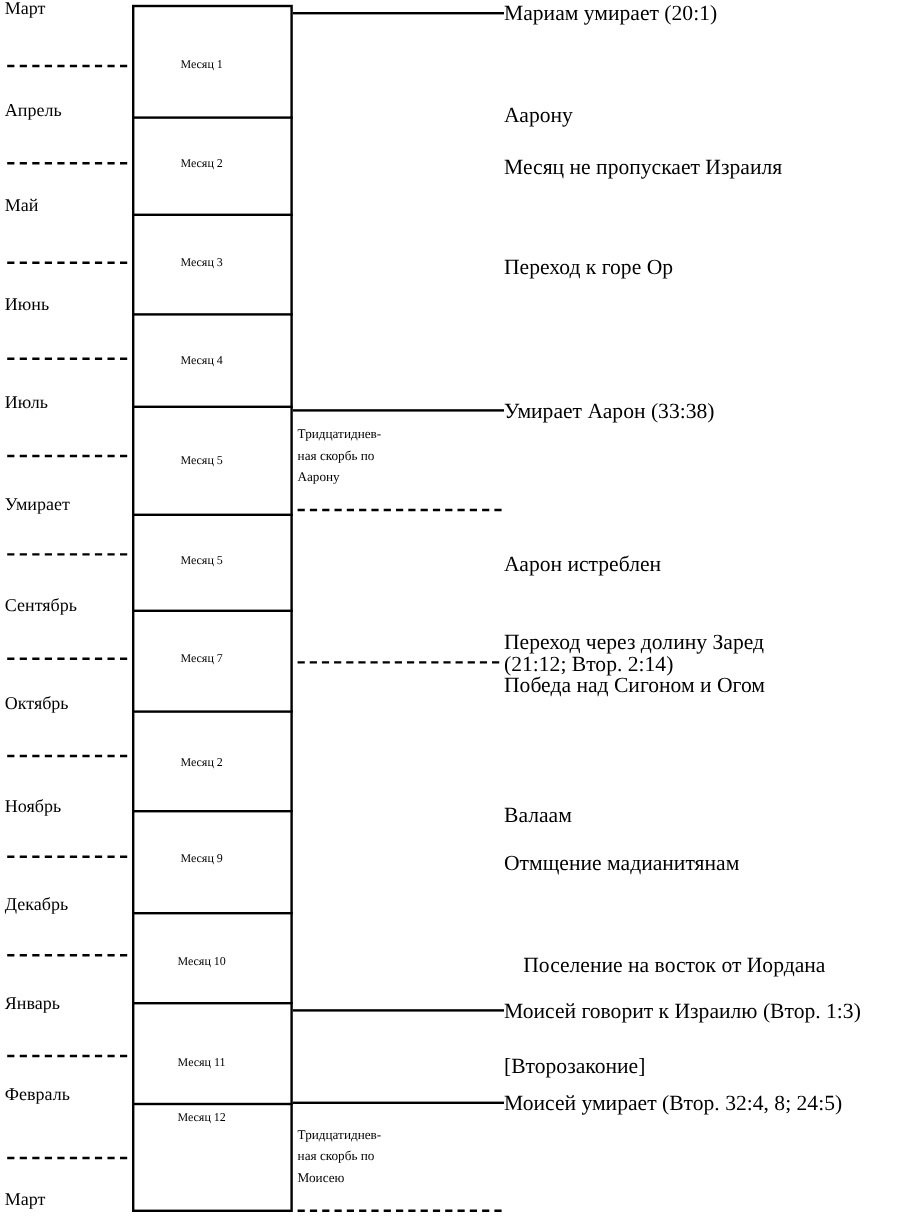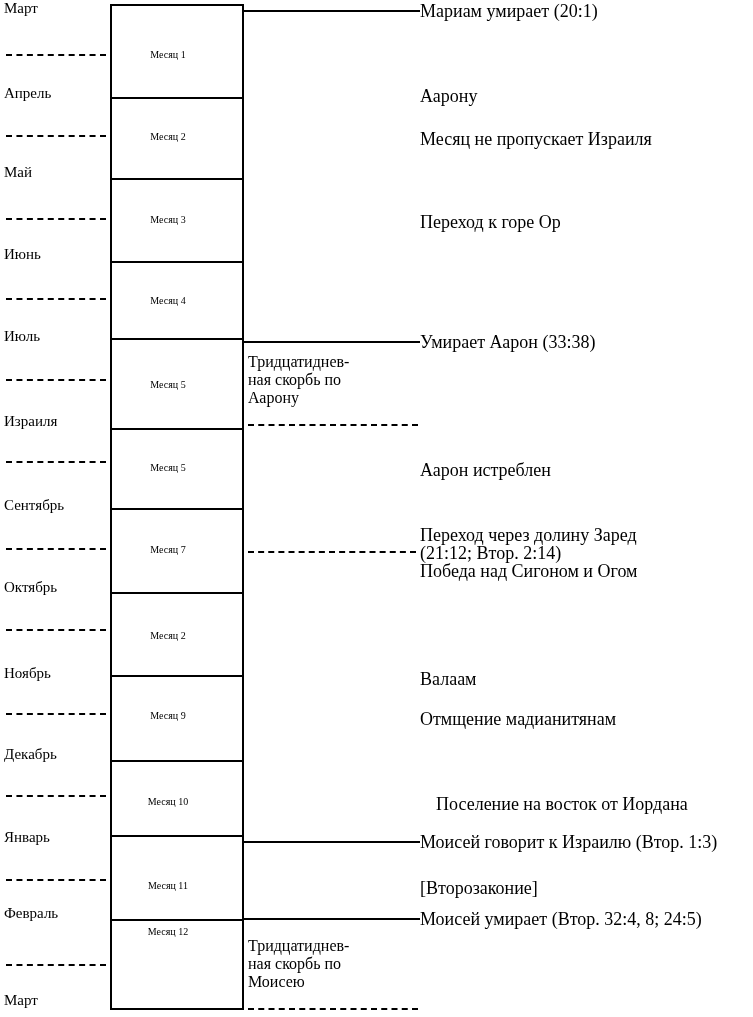--- a/index.html
+++ b/index.html
@@ -79,37 +79,37 @@
   .event-text {
     position: absolute;
     font-size: 18px;
     line-height: 18px;
     white-space: pre;
   }
 
   
   .note {
     position: absolute;
-    font-size: 16px;
+    font-size: 11px;
     line-height: 18px;
     white-space: pre;
   }
 </style>
 </head>
 <body>
 
 <div id="chart">
 
   <div>
     <div class="month-label" style="top:0px">Март</div>
     <div class="month-label" style="top:85px">Апрель</div>
     <div class="month-label" style="top:164px">Май</div>
     <div class="month-label" style="top:246px">Июнь</div>
     <div class="month-label" style="top:328px">Июль</div>
-    <div class="month-label" style="top:413px">Израиля</div>
+    <div class="month-label" style="top:413px">Умирает</div>
     <div class="month-label" style="top:497px">Сентябрь</div>
     <div class="month-label" style="top:579px">Октябрь</div>
     <div class="month-label" style="top:665px">Ноябрь</div>
     <div class="month-label" style="top:746px">Декабрь</div>
     <div class="month-label" style="top:829px">Январь</div>
     <div class="month-label" style="top:905px">Февраль</div>
     <div class="month-label" style="top:992px">Март</div>
   </div>
 
   <div>

